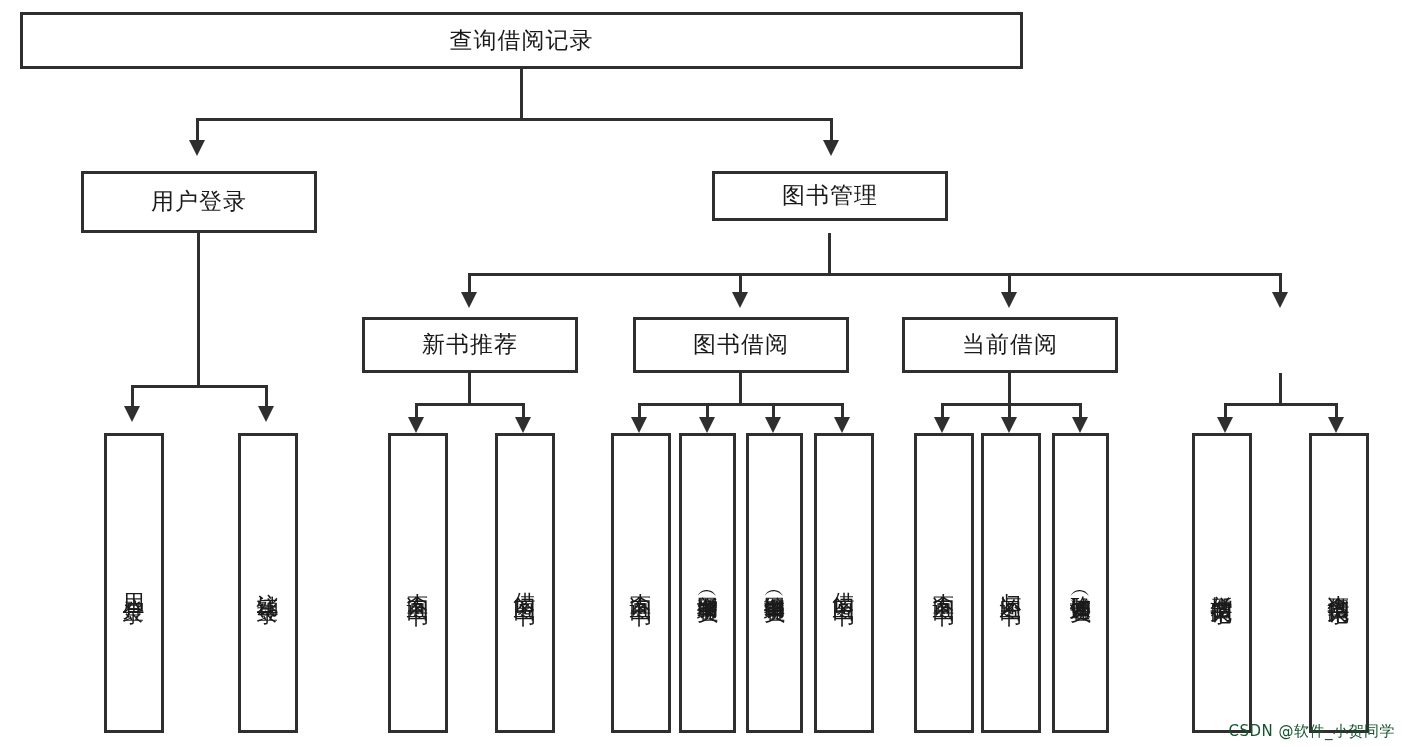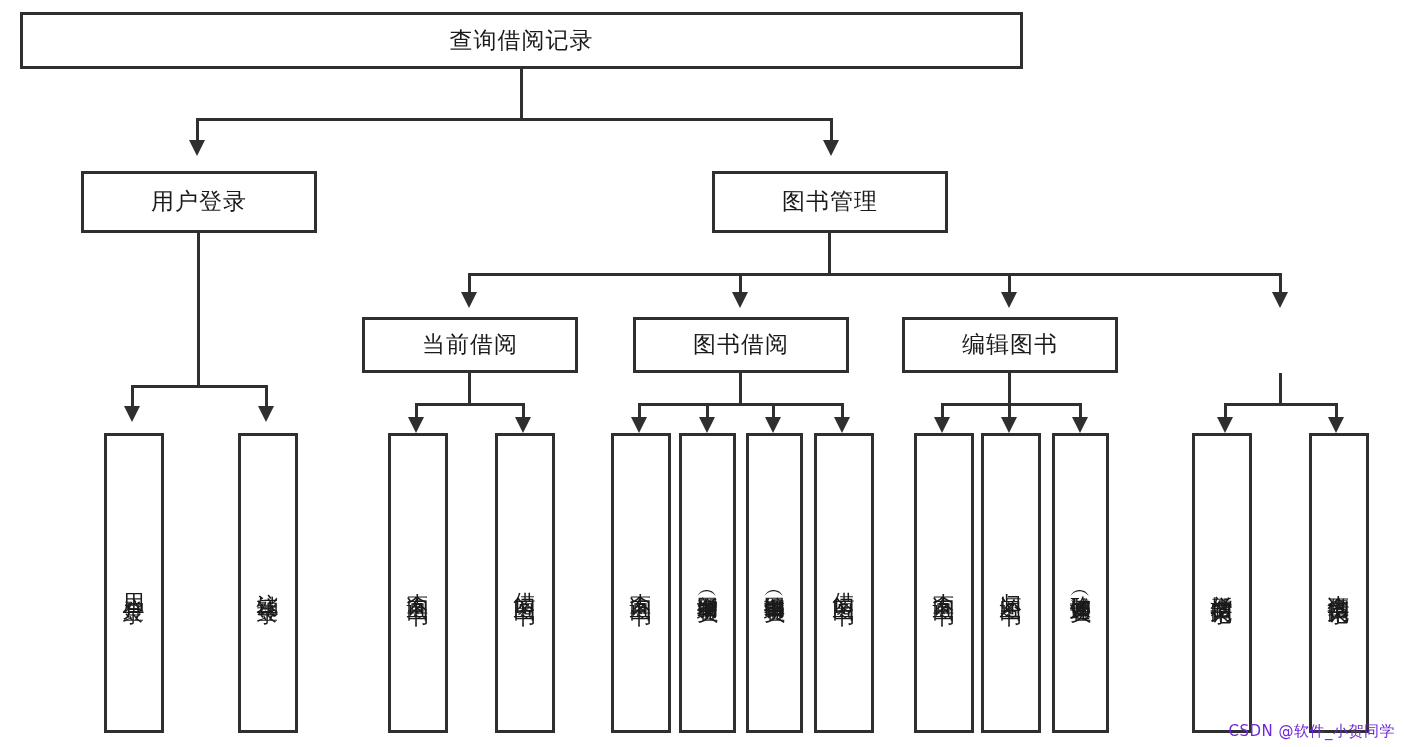--- a/index.html
+++ b/index.html
@@ -58,21 +58,21 @@
     height: 0;
     border-left: 8px solid transparent;
     border-right: 8px solid transparent;
     border-top: 16px solid #2f2f2f;
   }
   #watermark {
     position: absolute;
     right: 10px;
     bottom: 6px;
     font-size: 15px;
-    color: #6d28d9;
+    color: #14532d;
     letter-spacing: 0.5px;
     white-space: nowrap;
     pointer-events: none;
   }
 </style>
 </head>
 <body>
 
 <div id="canvas">
 
@@ -83,21 +83,21 @@
   <div class="edge vseg" style="left:520px; top:69px; width:3px; height:50px;"></div>
   <div class="edge hseg" style="left:196px; top:118px; width:637px; height:3px;"></div>
   <div class="edge vseg" style="left:196px; top:118px; width:3px; height:25px;"></div>
   <div class="edge vseg" style="left:830px; top:118px; width:3px; height:25px;"></div>
   <div class="arrow" style="left:189px; top:140px;"></div>
   <div class="arrow" style="left:823px; top:140px;"></div>
 
   <div class="node h" style="left:81px; top:171px; width:236px; height:62px;">
     <span>用户登录</span>
   </div>
-  <div class="node h" style="left:712px; top:171px; width:236px; height:62px;">
+  <div class="node h" style="left:712px; top:171px; width:236px; height:50px;">
     <span>图书管理</span>
   </div>
 
   <div class="edge vseg" style="left:197px; top:233px; width:3px; height:155px;"></div>
   <div class="edge hseg" style="left:131px; top:385px; width:137px; height:3px;"></div>
   <div class="edge vseg" style="left:131px; top:385px; width:3px; height:24px;"></div>
   <div class="edge vseg" style="left:265px; top:385px; width:3px; height:24px;"></div>
   <div class="arrow" style="left:124px; top:406px;"></div>
   <div class="arrow" style="left:258px; top:406px;"></div>
 
@@ -106,27 +106,27 @@
   <div class="edge vseg" style="left:468px; top:273px; width:3px; height:22px;"></div>
   <div class="edge vseg" style="left:739px; top:273px; width:3px; height:22px;"></div>
   <div class="edge vseg" style="left:1008px; top:273px; width:3px; height:22px;"></div>
   <div class="edge vseg" style="left:1279px; top:273px; width:3px; height:22px;"></div>
   <div class="arrow" style="left:461px; top:292px;"></div>
   <div class="arrow" style="left:732px; top:292px;"></div>
   <div class="arrow" style="left:1001px; top:292px;"></div>
   <div class="arrow" style="left:1272px; top:292px;"></div>
 
   <div class="node h" style="left:362px; top:317px; width:216px; height:56px;">
-    <span>当前借阅</span>
+    <span>新书推荐</span>
   </div>
   <div class="node h" style="left:633px; top:317px; width:216px; height:56px;">
     <span>图书借阅</span>
   </div>
   <div class="node h" style="left:902px; top:317px; width:216px; height:56px;">
-    <span>编辑图书</span>
+    <span>当前借阅</span>
   </div>
 
   <div class="edge vseg" style="left:468px; top:373px; width:3px; height:33px;"></div>
   <div class="edge hseg" style="left:415px; top:403px; width:110px; height:3px;"></div>
   <div class="edge vseg" style="left:415px; top:403px; width:3px; height:16px;"></div>
   <div class="edge vseg" style="left:522px; top:403px; width:3px; height:16px;"></div>
   <div class="arrow" style="left:408px; top:417px;"></div>
   <div class="arrow" style="left:515px; top:417px;"></div>
 
   <div class="edge vseg" style="left:739px; top:373px; width:3px; height:33px;"></div>

